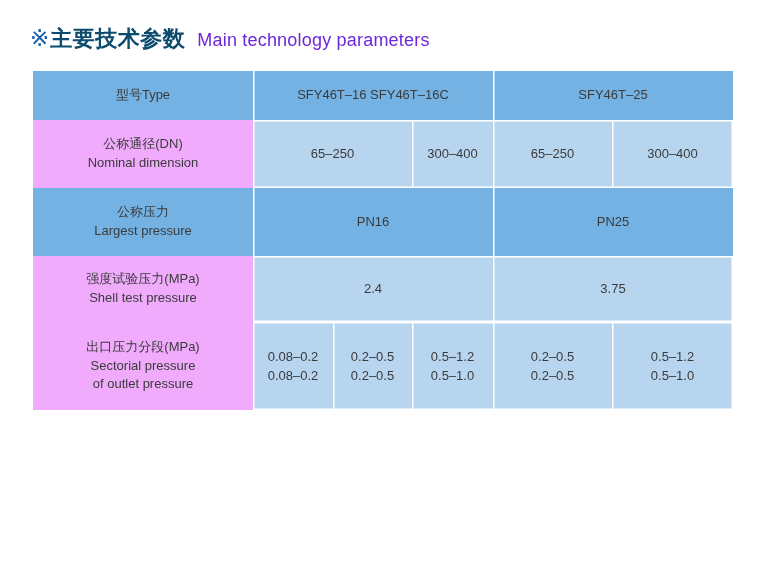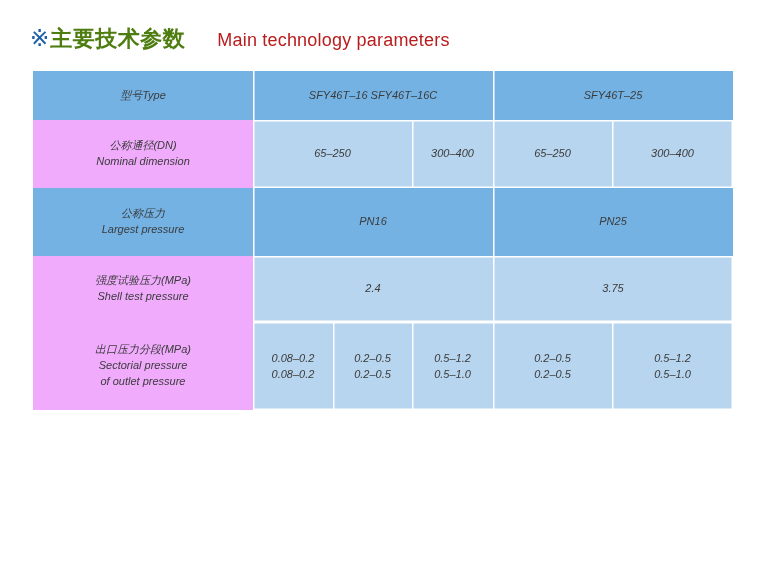--- a/index.html
+++ b/index.html
@@ -30,49 +30,48 @@
   }
   .title-mark {
     font-size: 23px;
     color: #1a5fa8;
     line-height: 1;
     margin-right: 1px;
   }
   .title-cn {
     font-size: 22px;
     font-weight: bold;
-    color: #4d7c0f;
+    color: #0c4a6e;
     letter-spacing: 0.5px;
   }
   .title-en {
     font-size: 18px;
-    color: #b91c1c;
-    margin-left: 32px;
+    color: #6d28d9;
+    margin-left: 12px;
     letter-spacing: 0.2px;
   }
 
   
   .spec-table {
     position: absolute;
     left: 33px;
     top: 71px;
     width: 700px;
     border-collapse: separate;
     border-spacing: 0;
     table-layout: fixed;
   }
   .spec-table td {
     text-align: center;
     vertical-align: middle;
     color: #3b3b3b;
-    font-size: 11px;
+    font-size: 13px;
     line-height: 1.45;
     padding: 4px 7px;
     border: 0;
-    font-style: italic;
   }
 
   
   tr.dark  td { background: #74b2e4; }
   tr.light td { background: #f0abfc; }
 
   
   tr.dark  td.val { background: #74b2e4; box-shadow: inset 1.5px 0 0 #ffffff; }
   tr.light td.val { background: #b7d5ef; box-shadow: inset 1.5px 0 0 #ffffff, inset 0 1.5px 0 #ffffff, inset 0 -1.5px 0 #ffffff; }
   tr.light td.val.last { box-shadow: inset 1.5px 0 0 #ffffff, inset -1.5px 0 0 #ffffff, inset 0 1.5px 0 #ffffff, inset 0 -1.5px 0 #ffffff; }

